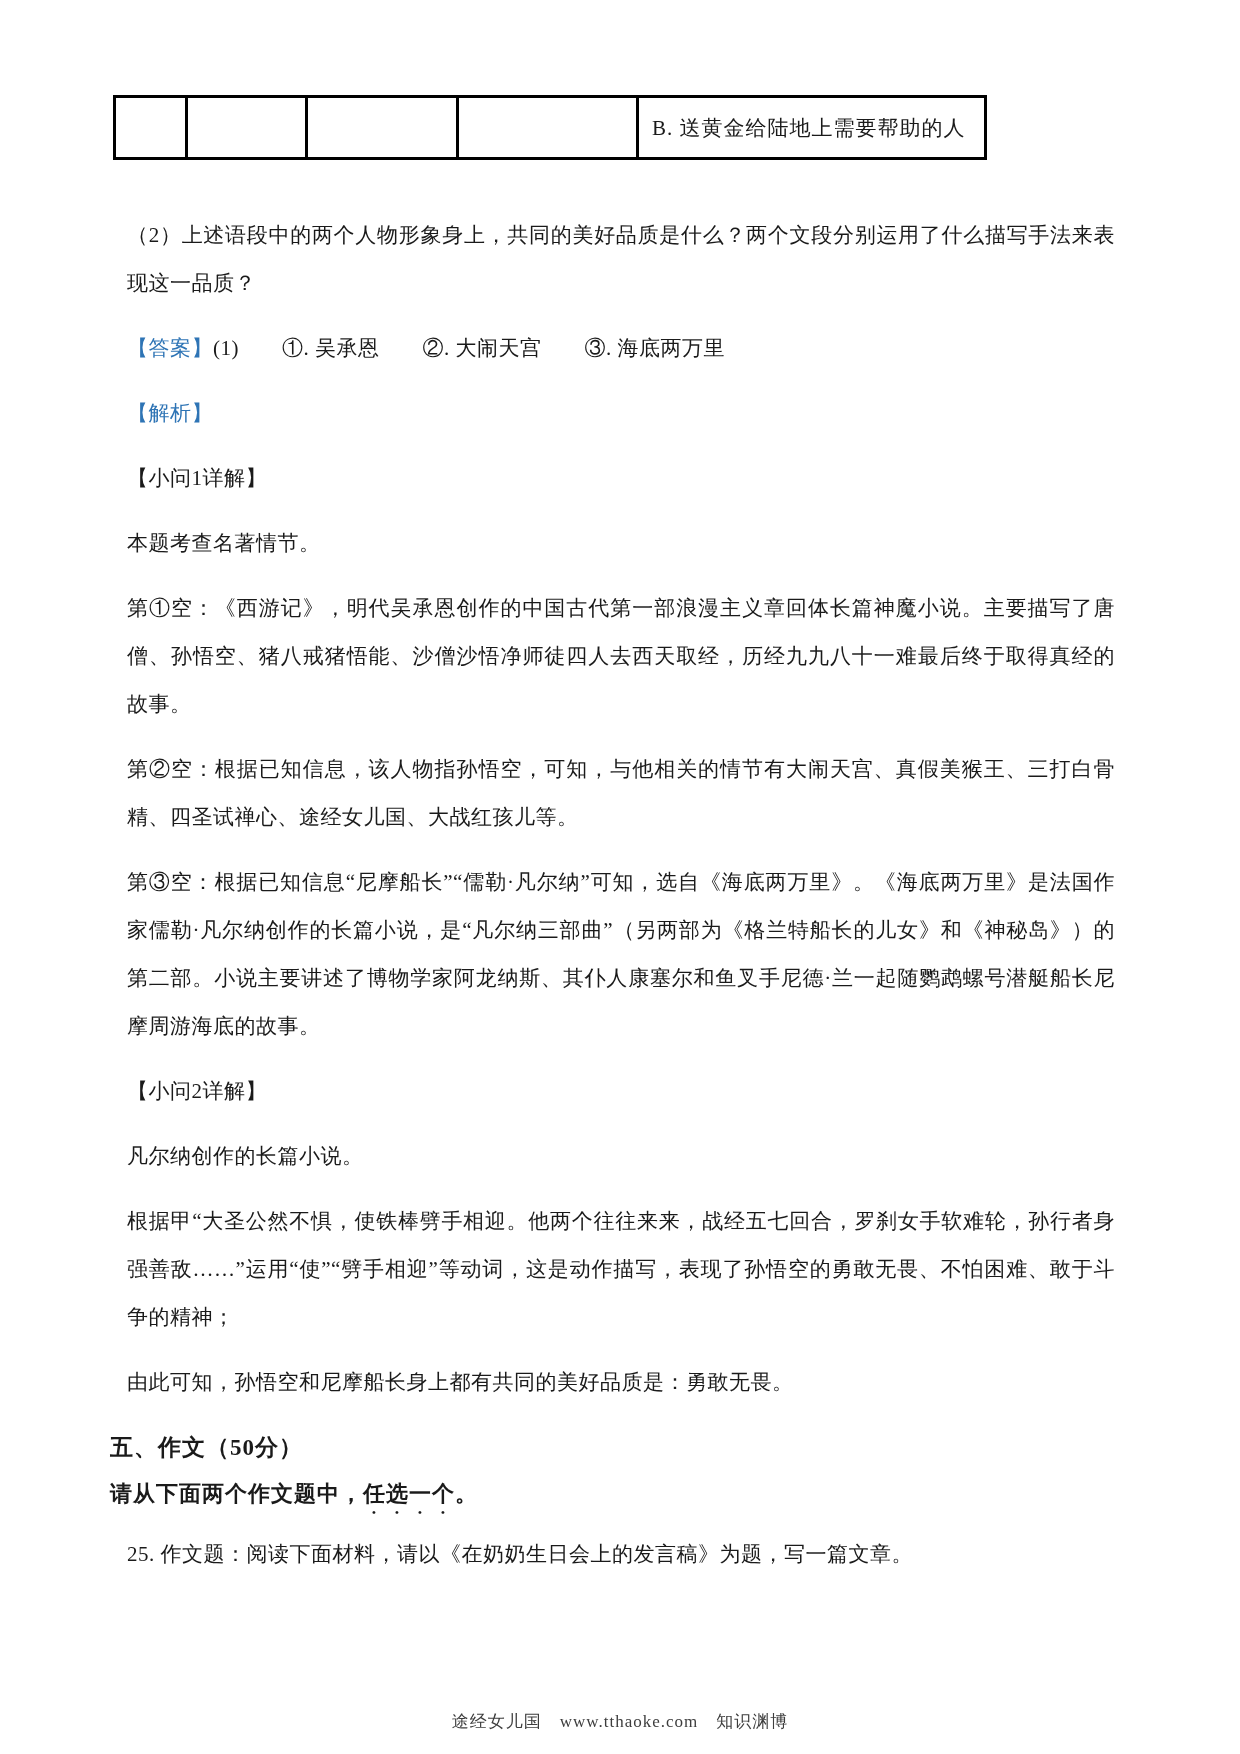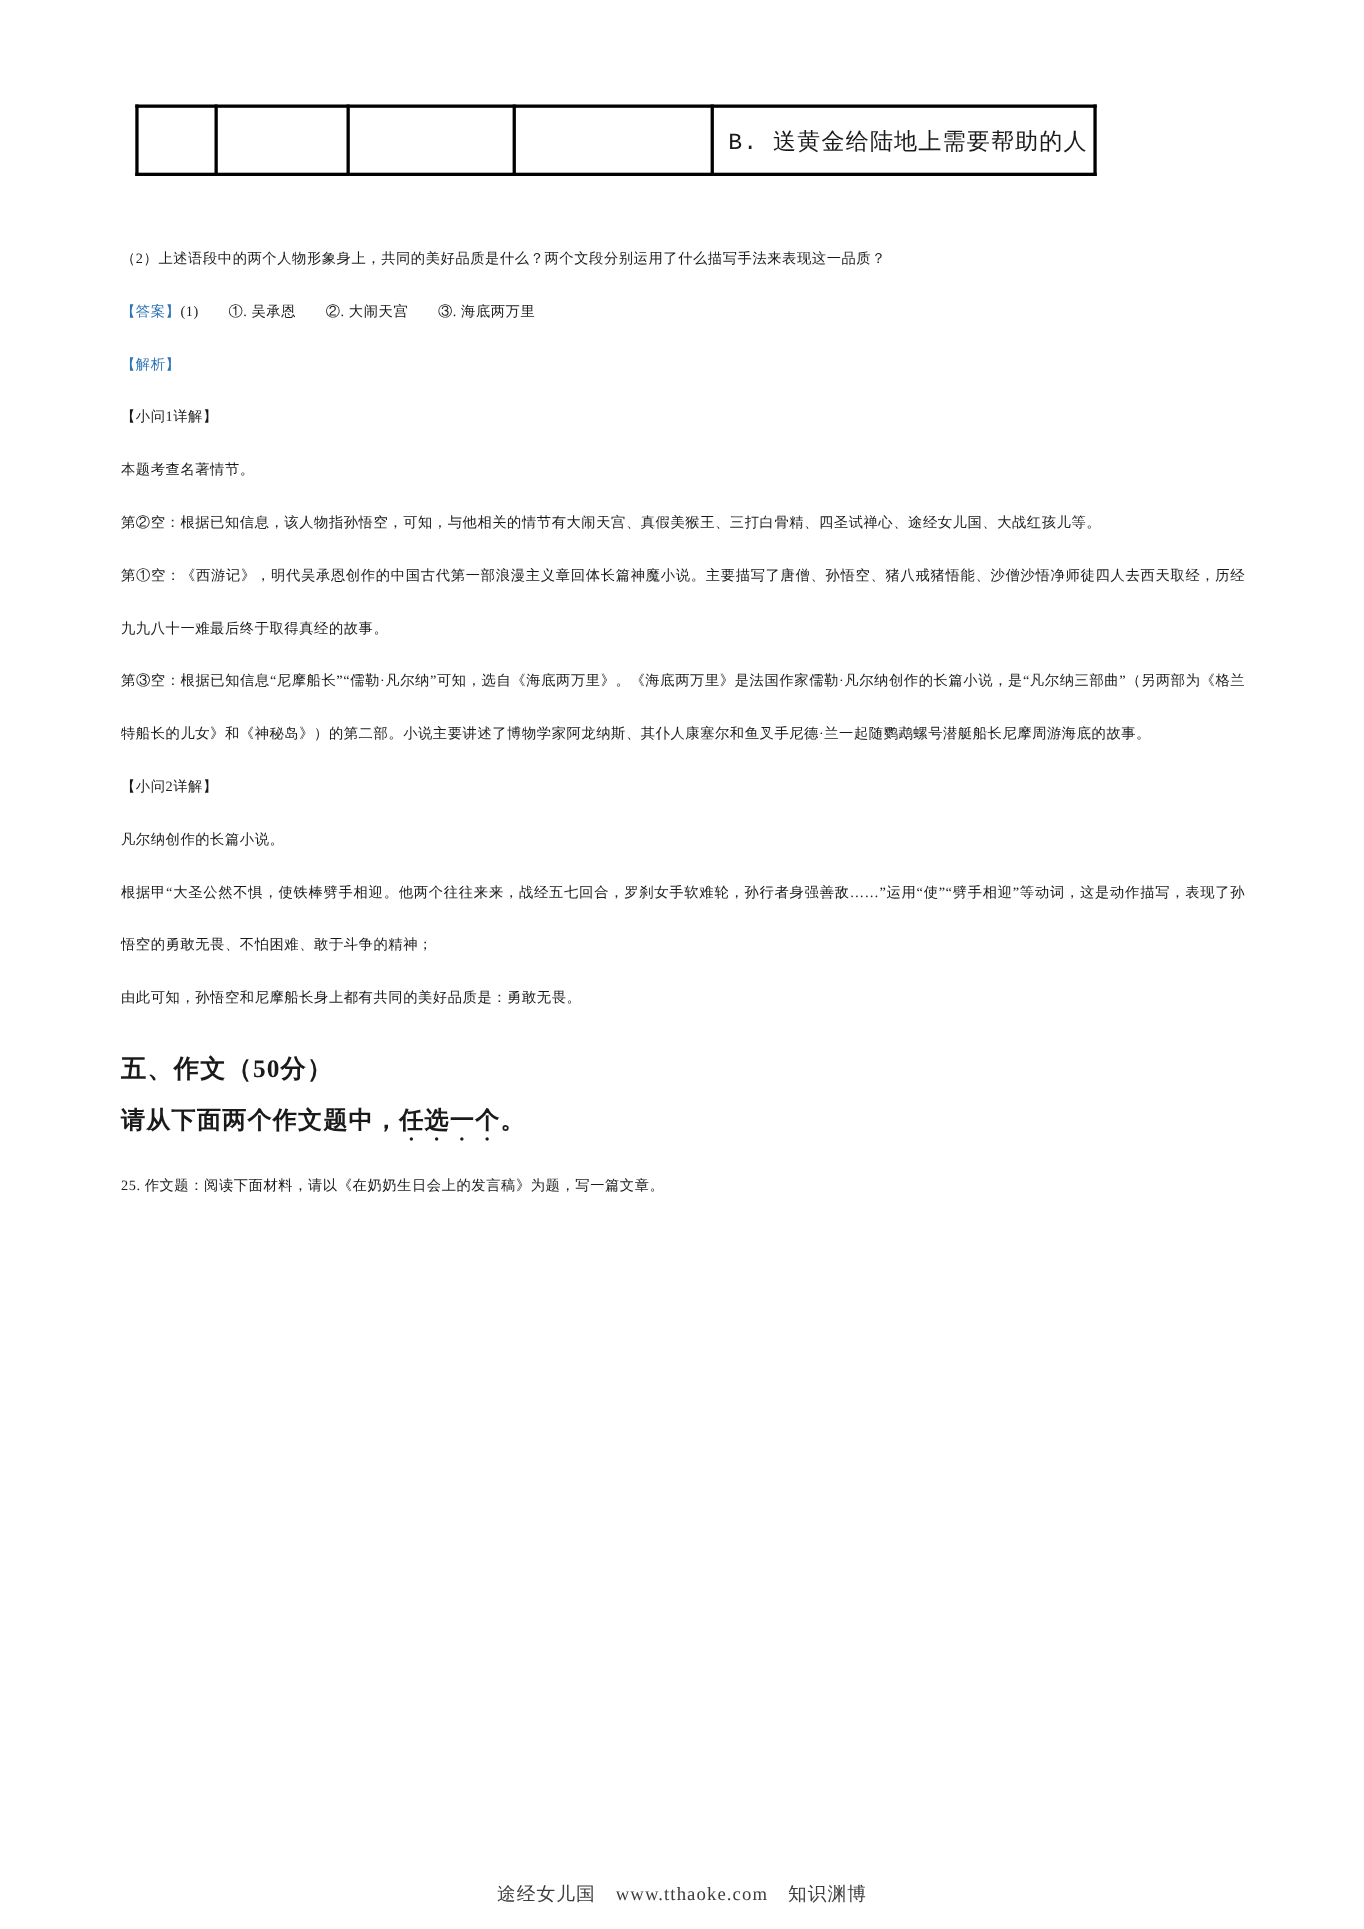--- a/index.html
+++ b/index.html
@@ -5,26 +5,26 @@
   html,body{margin:0;padding:0;background:#ffffff;}
   .page{
     position:relative;
     width:1240px;height:1754px;
     background:#ffffff;
     font-family:"Liberation Serif","DejaVu Serif",serif;
     color:#1a1a1a;
     overflow:hidden;
   }
   .content{position:absolute;left:110px;top:95px;width:1022px;}
-  table.cont{border-collapse:collapse;table-layout:fixed;margin-left:13px;width:871px;font-family:Liberation Mono, monospace;}
+  table.cont{border-collapse:collapse;table-layout:fixed;margin-left:3px;width:871px;}
   table.cont td{border:3px solid #000;height:59px;padding:0;background:#fff;}
   table.cont td.opt{padding-left:13px;font-size:21px;letter-spacing:1px;}
   p.body-text{
-    font-size:13px;line-height:48px;
-    text-align:justify;margin:0;
+    font-size:21px;line-height:48px;
+    text-align:justify;margin:17px;
     letter-spacing:0.5px;
   }
   p.first{margin-top:51px;}
   .blue{color:#2E74B5;}
   p.h5{font-size:23px;font-weight:bold;line-height:50px;margin:16px 0 0 0;text-align:left;letter-spacing:1px;}
   p.sub5{font-size:22px;font-weight:bold;line-height:42px;margin:0;text-align:left;letter-spacing:1px;}
   p.q25{margin-top:12px;}
   .emph{
     -webkit-text-emphasis:filled dot #1a1a1a;
     text-emphasis:filled dot #1a1a1a;
@@ -64,22 +64,22 @@
 
     <p class="body-text first">（2）上述语段中的两个人物形象身上，共同的美好品质是什么？两个文段分别运用了什么描写手法来表现这一品质？</p>
 
     <p class="body-text"><span class="blue">【答案】</span><span>(1)　　①. 吴承恩　　②. 大闹天宫　　③. 海底两万里</span></p>
 
 
     <p class="body-text blue">【解析】</p>
 
     <p class="body-text">【小问1详解】</p>
     <p class="body-text">本题考查名著情节。</p>
+    <p class="body-text">第①空：《西游记》，明代吴承恩创作的中国古代第一部浪漫主义章回体长篇神魔小说。主要描写了唐僧、孙悟空、猪八戒猪悟能、沙僧沙悟净师徒四人去西天取经，历经九九八十一难最后终于取得真经的故事。</p>
     <p class="body-text">第②空：根据已知信息，该人物指孙悟空，可知，与他相关的情节有大闹天宫、真假美猴王、三打白骨精、四圣试禅心、途经女儿国、大战红孩儿等。</p>
-    <p class="body-text">第①空：《西游记》，明代吴承恩创作的中国古代第一部浪漫主义章回体长篇神魔小说。主要描写了唐僧、孙悟空、猪八戒猪悟能、沙僧沙悟净师徒四人去西天取经，历经九九八十一难最后终于取得真经的故事。</p>
     <p class="body-text">第③空：根据已知信息“尼摩船长”“儒勒·凡尔纳”可知，选自《海底两万里》。《海底两万里》是法国作家儒勒·凡尔纳创作的长篇小说，是“凡尔纳三部曲”（另两部为《格兰特船长的儿女》和《神秘岛》）的第二部。小说主要讲述了博物学家阿龙纳斯、其仆人康塞尔和鱼叉手尼德·兰一起随鹦鹉螺号潜艇船长尼摩周游海底的故事。</p>
 
     <p class="body-text">【小问2详解】</p>
     <p class="body-text">凡尔纳创作的长篇小说。</p>
     <p class="body-text">根据甲“大圣公然不惧，使铁棒劈手相迎。他两个往往来来，战经五七回合，罗刹女手软难轮，孙行者身强善敌……”运用“使”“劈手相迎”等动词，这是动作描写，表现了孙悟空的勇敢无畏、不怕困难、敢于斗争的精神；</p>
     <p class="body-text">由此可知，孙悟空和尼摩船长身上都有共同的美好品质是：勇敢无畏。</p>
 
     <p class="h5">五、作文（50分）</p>
     <p class="sub5"><span>请从下面两个作文题中，</span><span class="emph">任选一个</span><span>。</span></p>
 

